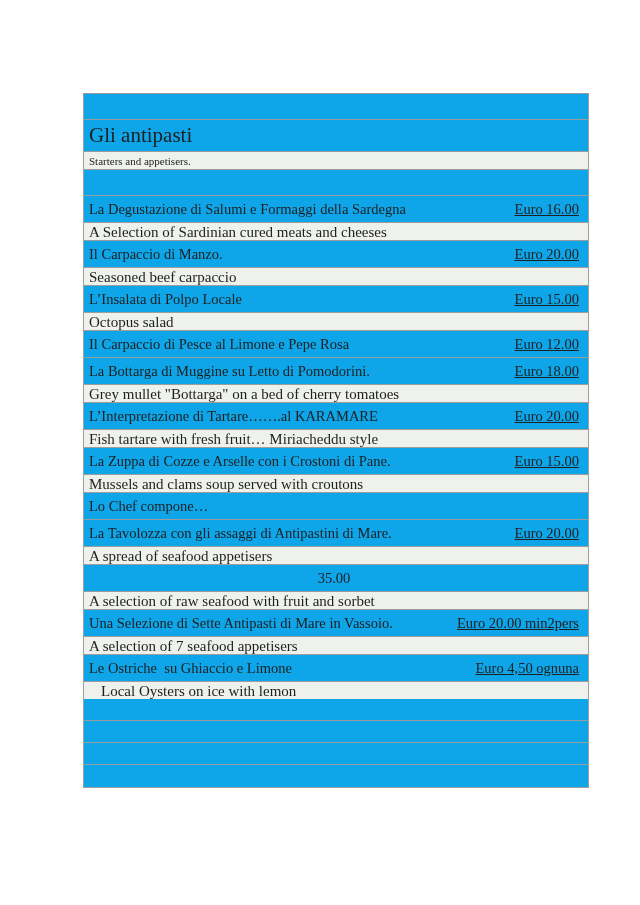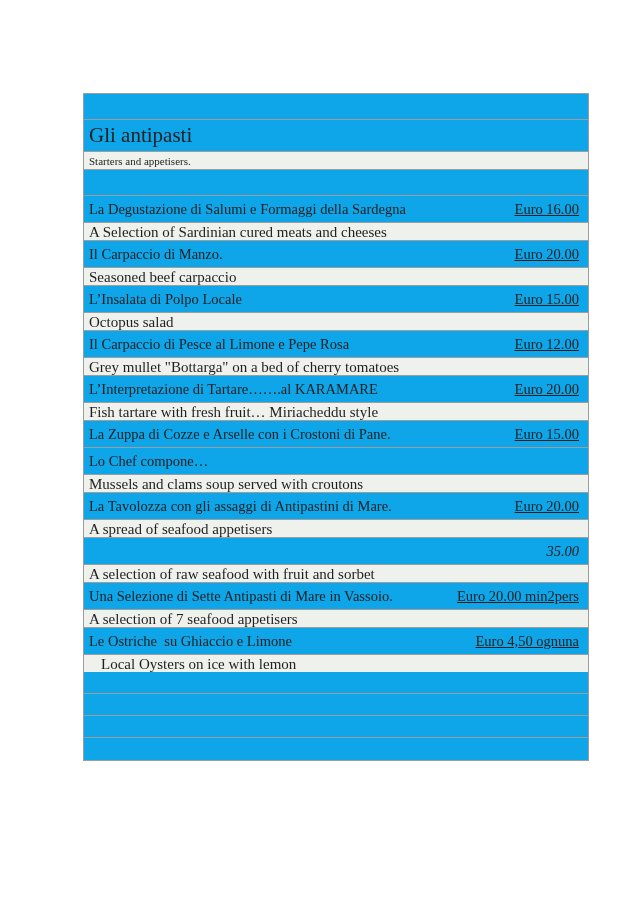--- a/index.html
+++ b/index.html
@@ -62,22 +62,21 @@
     padding-right: 12px;
     text-align: center;
   }
   .item-price {
     white-space: nowrap;
     text-align: right;
     text-decoration: underline;
   }
   .item-price-wrap {
     display: block;
-    text-align: right;
-    font-style: italic;
+    text-align: center;
   }
   .desc-row {
     font-size: 15px;
     line-height: 12px;
     padding: 2.5px 6px 2.5px 5px;
     background: #eef1ec;
   }
 </style>
 </head>
 <body>
@@ -107,39 +106,43 @@
           <div class="item-name">L’Insalata di Polpo Locale</div>
           <div class="item-price">Euro 15.00</div>
         </div>
         <div class="row desc-row">
           <div class="">Octopus salad</div>
         </div>
         <div class="row item-row flex">
           <div class="item-name">Il Carpaccio di Pesce al Limone e Pepe Rosa</div>
           <div class="item-price">Euro 12.00</div>
         </div>
+        <div class="row item-row flex">
+          <div class="item-name">La Bottarga di Muggine su Letto di Pomodorini.</div>
+          <div class="item-price">Euro 18.00</div>
+        </div>
         <div class="row desc-row">
           <div class="">Grey mullet "Bottarga" on a bed of cherry tomatoes</div>
         </div>
         <div class="row item-row flex">
           <div class="item-name">L’Interpretazione di Tartare…….al KARAMARE</div>
           <div class="item-price">Euro 20.00</div>
         </div>
         <div class="row desc-row">
           <div class="">Fish tartare with fresh fruit… Miriacheddu style</div>
         </div>
         <div class="row item-row flex">
           <div class="item-name">La Zuppa di Cozze e Arselle con i Crostoni di Pane.</div>
           <div class="item-price">Euro 15.00</div>
         </div>
+        <div class="row desc-row">
+          <div class="">Mussels and clams soup served with croutons</div>
+        </div>
         <div class="row item-row flex">
           <div class="item-name">Lo Chef compone…</div>
-        </div>
-        <div class="row desc-row">
-          <div class="">Mussels and clams soup served with croutons</div>
         </div>
         <div class="row item-row flex">
           <div class="item-name">La Tavolozza con gli assaggi di Antipastini di Mare.</div>
           <div class="item-price">Euro 20.00</div>
         </div>
         <div class="row desc-row">
           <div class="">A spread of seafood appetisers</div>
         </div>
         <div class="row item-row">
           <div class="line">

